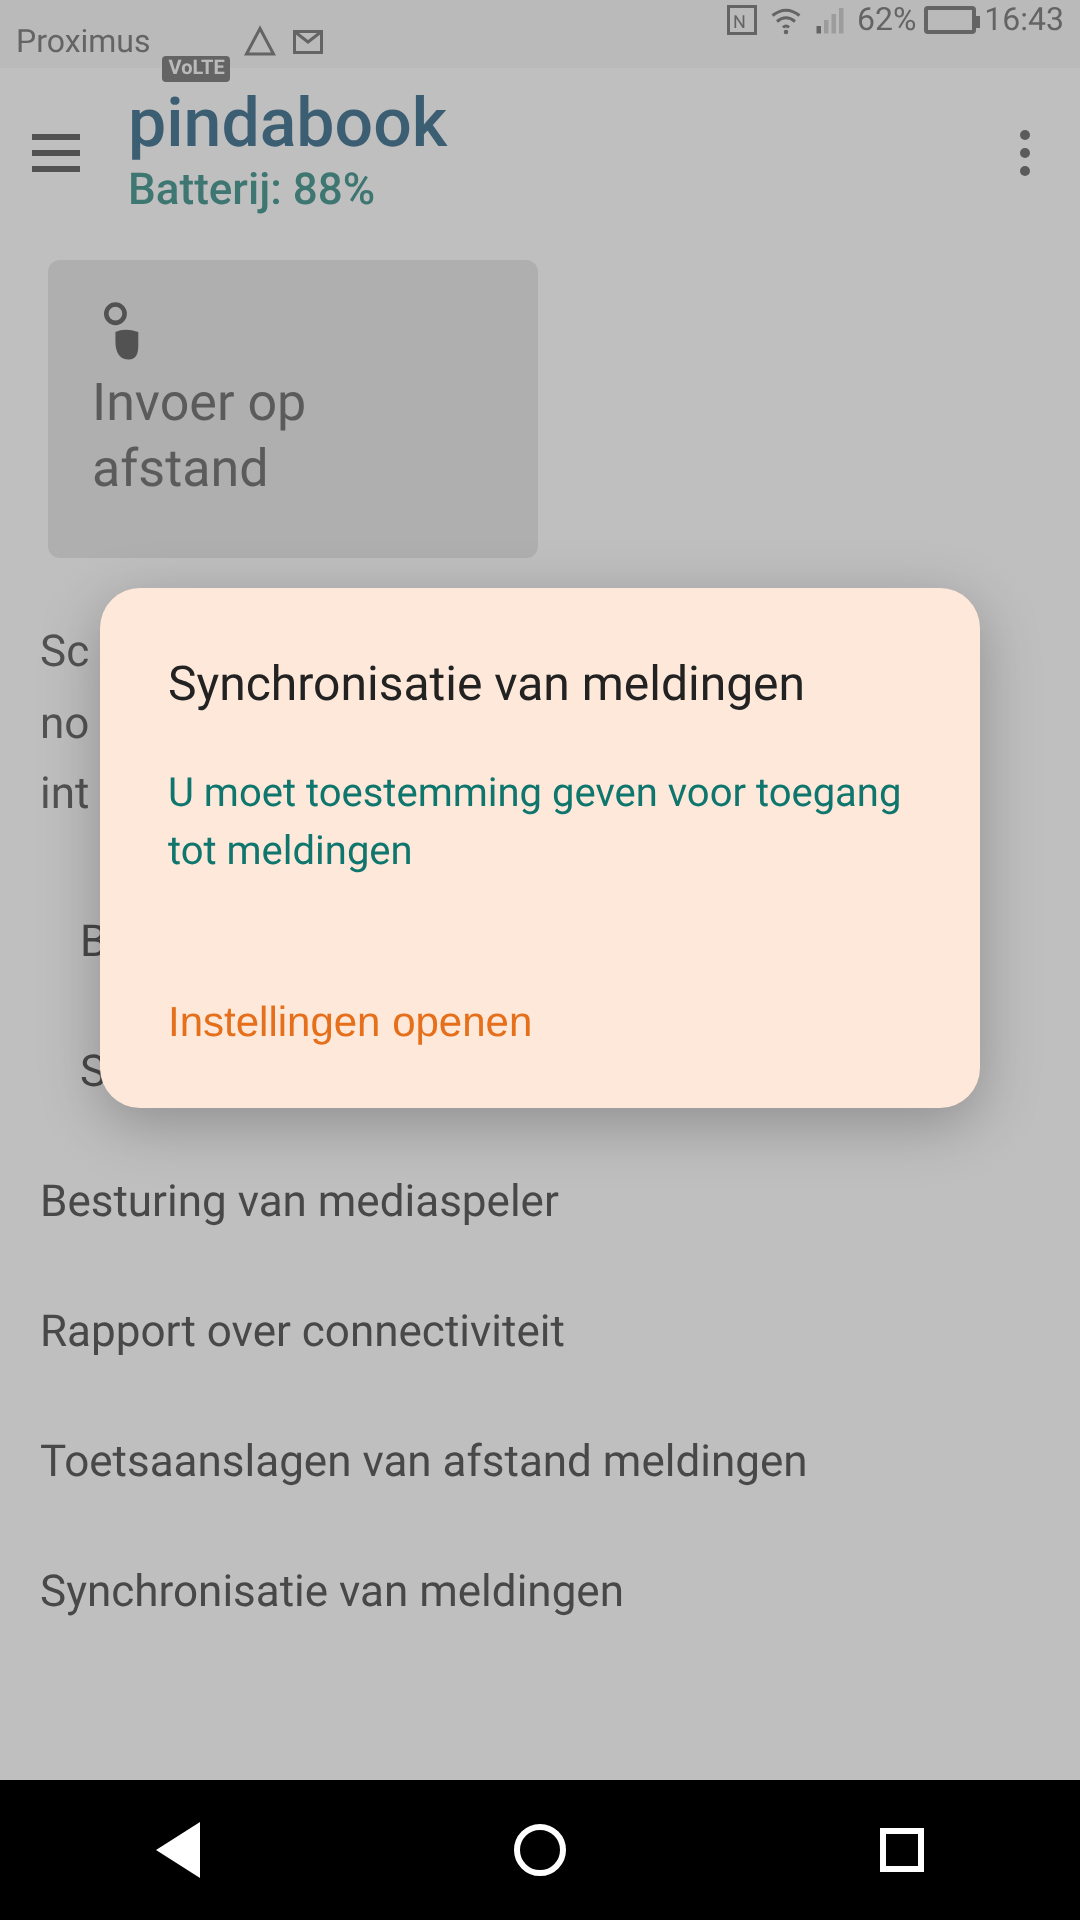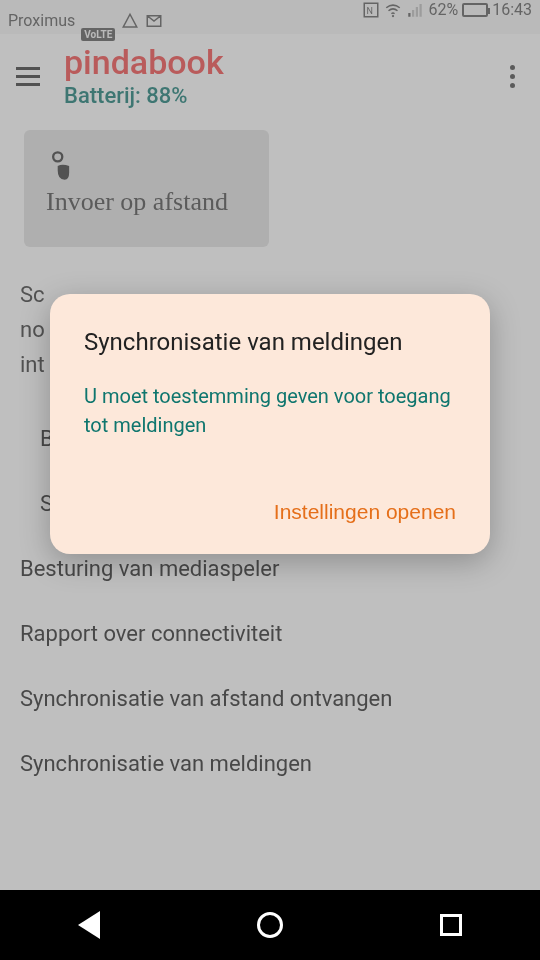--- a/index.html
+++ b/index.html
@@ -23,45 +23,45 @@
   .battery-icon { width: 26px; height: 14px; border: 2px solid #555; border-radius: 2px; position: relative; display: inline-block;}
   .battery-icon::after { content:""; position:absolute; right:-4px; top:3px; width:2px; height:6px; background:#555;}
   .battery-fill { background:#555; height:100%; width:62%; }
 
   .app-bar {
     display: flex; align-items: center; padding: 10px 8px 10px 8px; gap: 16px;
   }
   .hamburger { width: 40px; height: 40px; display:flex; flex-direction:column; justify-content:center; gap:5px; padding:8px; cursor:pointer;}
   .hamburger span { height:3px; background:#333; width:24px;}
   .app-title-block { flex:1; }
-  .app-title { font-size: 34px; font-weight: 500; color: #ef4444; line-height:1.1;}
+  .app-title { font-size: 34px; font-weight: 500; color: #0c4a6e; line-height:1.1;}
   .app-subtitle { font-size: 22px; font-weight: 500; color: #0f766e; margin-top:2px;}
   .overflow-menu { width:40px; height:40px; display:flex; flex-direction:column; justify-content:center; align-items:center; gap:4px; cursor:pointer;}
   .overflow-menu span { width:5px; height:5px; background:#444; border-radius:50%;}
 
   .content { padding: 0 20px; }
   .card {
-    background:#dcdcdc; border-radius:6px; width:245px; padding:20px 22px 28px 22px; margin:12px 0 30px 4px;font-family:Liberation Serif, serif;
+    background:#dcdcdc; border-radius:6px; width:245px; padding:20px 22px 28px 22px; margin:12px 0 30px 4px;
   }
   .card-text { font-size:26px; color:#444; line-height:1.25; }
 
   .body-text { font-size:22px; color:#333; line-height:1.6; margin: 4px 0 24px 0;}
   .list-item { font-size:22px; color:#222; padding: 20px 0 20px 20px; }
 
   
   .scrim { position:absolute; inset:0; background:rgba(120,120,120,0.45); }
 
   .dialog {
     position:absolute; left:50px; right:50px; top:294px; background:#fde8da;
     border-radius:20px; padding: 34px 34px 24px 34px;
     box-shadow: 0 8px 30px rgba(0,0,0,0.25);
   }
   .dialog-title { font-size:24px; color:#222; font-weight:400; margin-bottom:26px;}
   .dialog-msg { font-size:20px; color:#0f766e; line-height:1.45; margin-bottom:60px;}
-  .dialog-actions { display:flex; flex-direction:column; align-items:flex-end; gap:30px; padding-bottom:6px;}
+  .dialog-actions { display:flex; flex-direction:row; align-items:flex-end; gap:30px; padding-bottom:6px;}
   .dialog-btn { color:#e56f1a; font-size:21px; font-weight:500; cursor:pointer; background:none; border:none;}
 
   .nav-bar {
     position:absolute; bottom:0; left:0; right:0; height:70px; background:#000;
     display:flex; align-items:center; justify-content:space-around;
   }
   .nav-back { width:0;height:0; border-top:14px solid transparent; border-bottom:14px solid transparent; border-right:22px solid #fff;}
   .nav-home { width:26px; height:26px; border:3px solid #fff; border-radius:50%;}
   .nav-recent { width:22px; height:22px; border:3px solid #fff;}
 </style>
@@ -129,21 +129,21 @@
   </div>
 
   <div class="body-text" style="white-space:pre-line">Sc
 no
 int</div>
 
   <div class="list-item">B</div>
   <div class="list-item">S</div>
   <div class="list-item" style="padding-left:0">Besturing van mediaspeler</div>
   <div class="list-item" style="padding-left:0">Rapport over connectiviteit</div>
-  <div class="list-item" style="padding-left:0">Synchronisatie van afstand ontvangen</div>
+  <div class="list-item" style="padding-left:0">Toetsaanslagen van afstand meldingen</div>
   <div class="list-item" style="padding-left:0">Synchronisatie van meldingen</div>
 </div>
 
 <div class="scrim"></div>
 
 <div class="dialog">
   <div class="dialog-title">Synchronisatie van meldingen</div>
   <div class="dialog-msg">U moet toestemming geven voor toegang tot meldingen</div>
   <div class="dialog-actions">
     <button class="dialog-btn">Instellingen openen</button>

